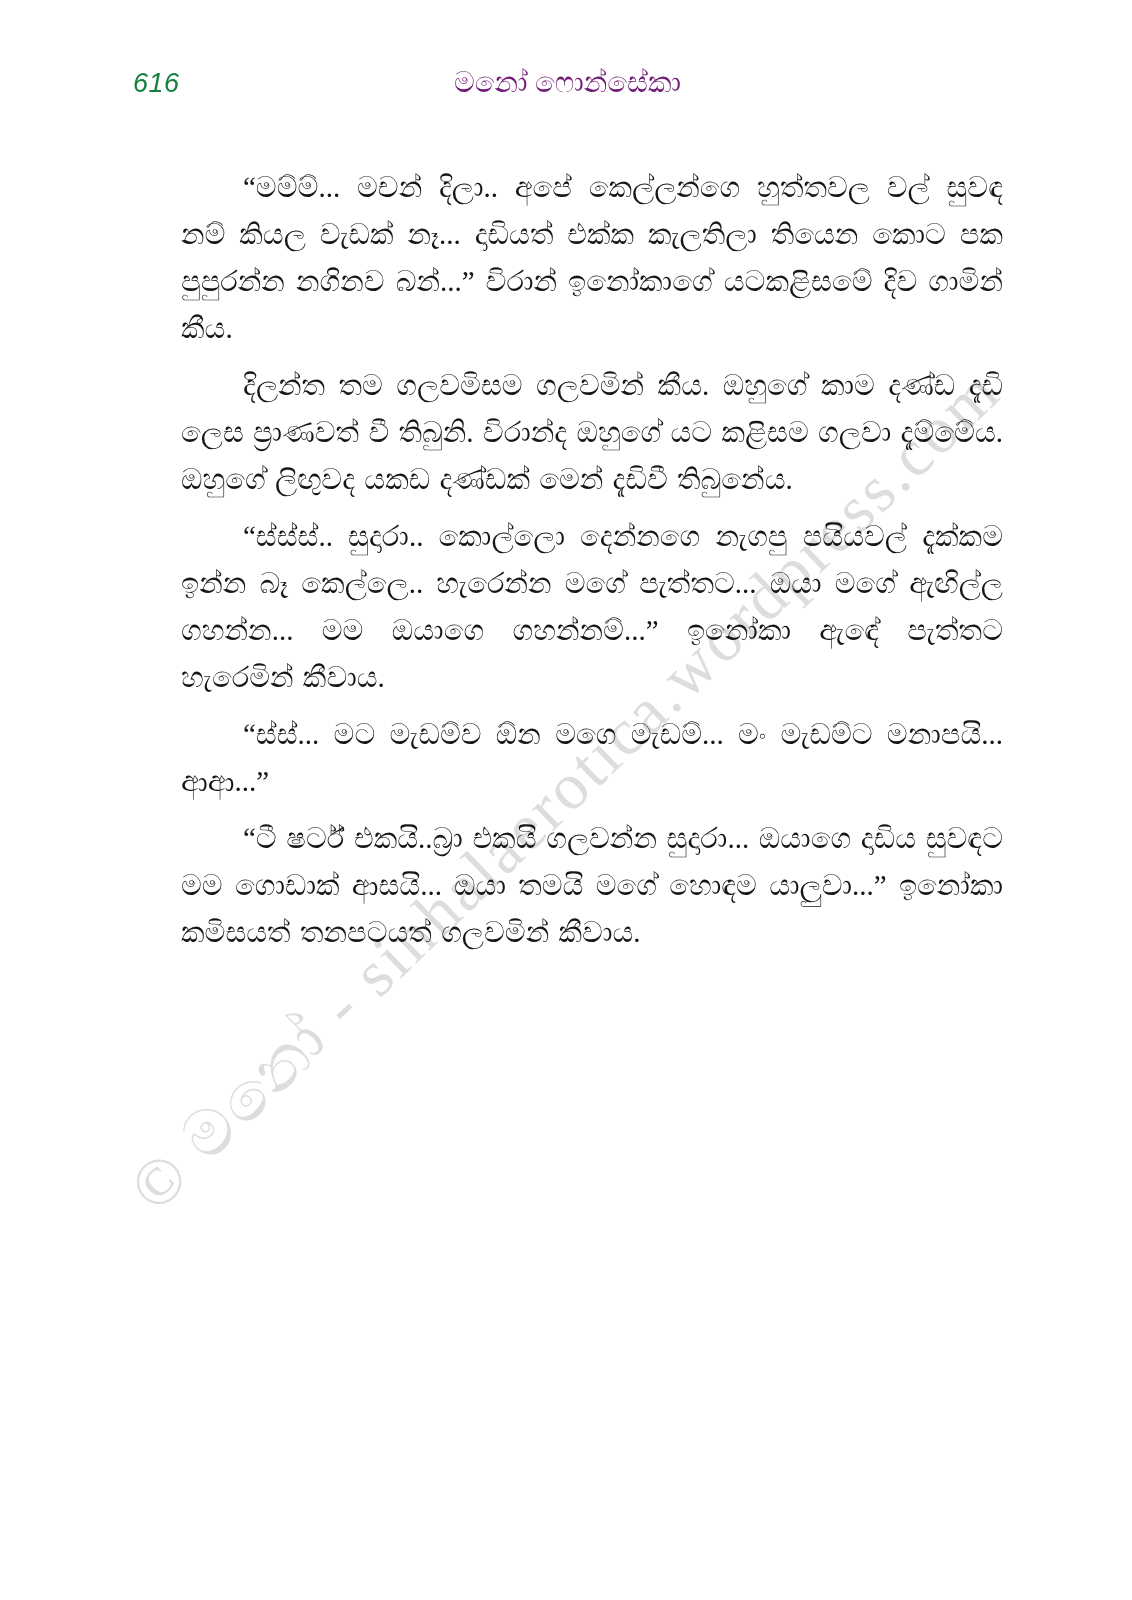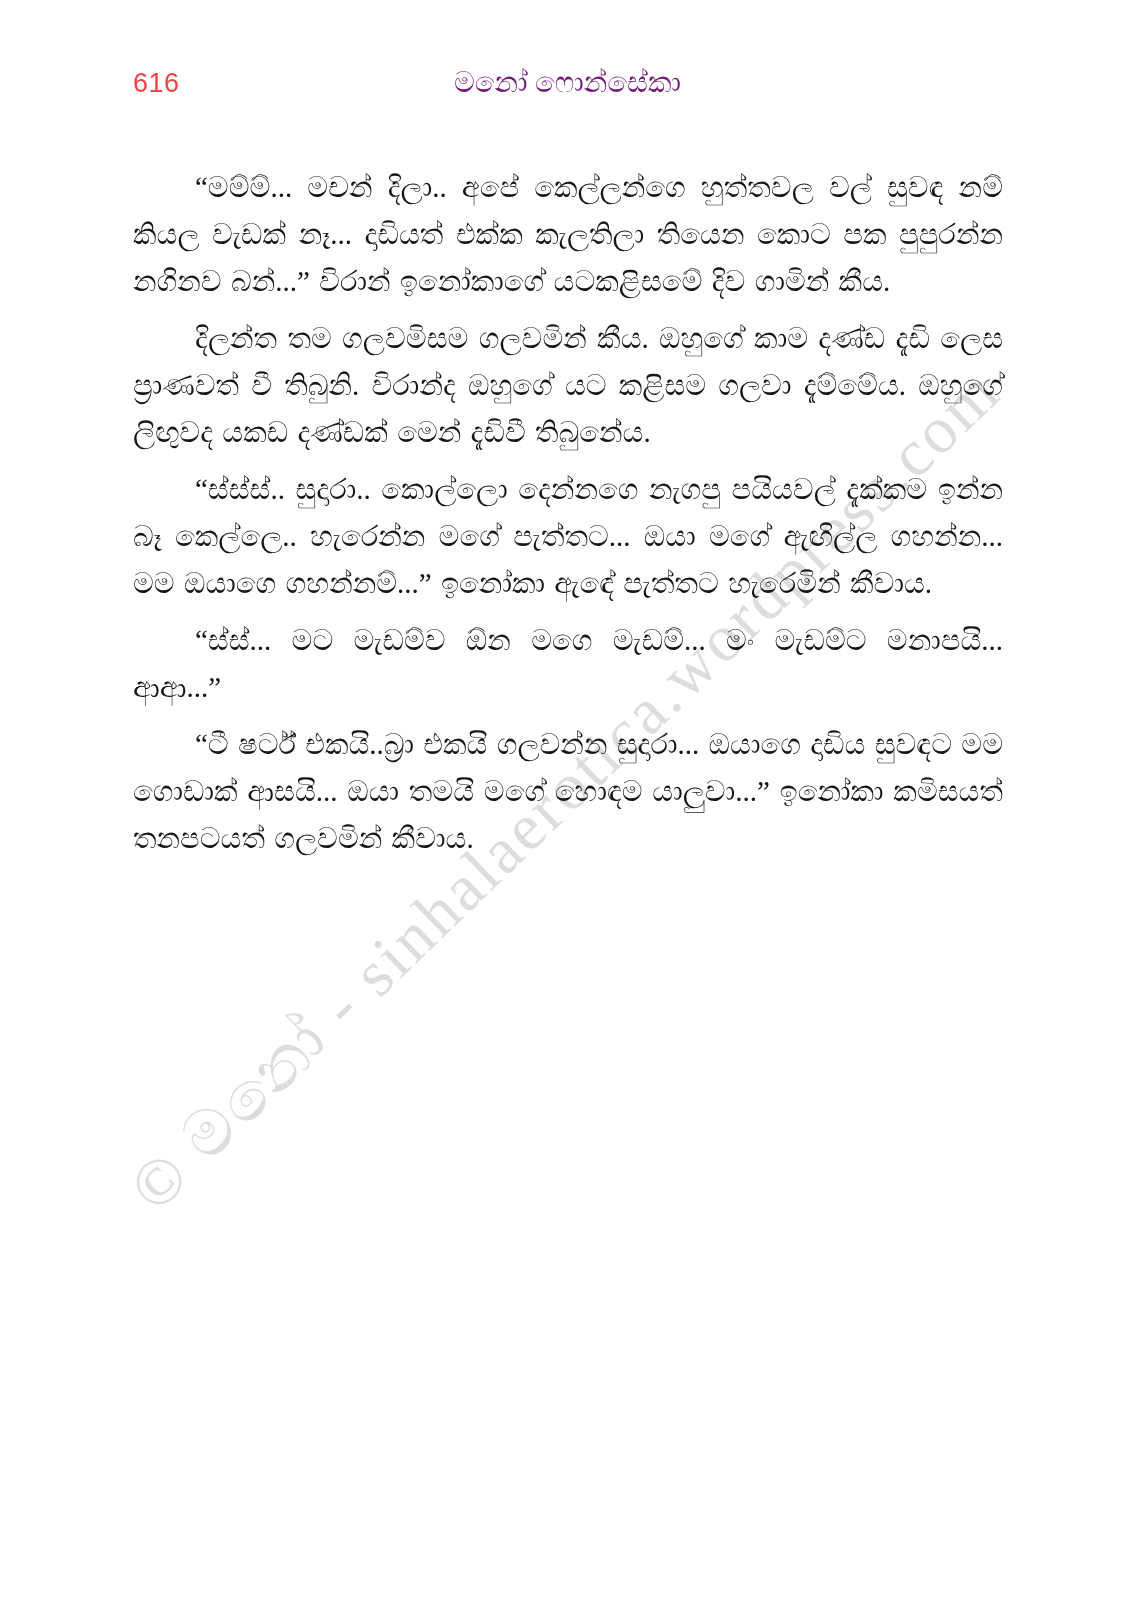--- a/index.html
+++ b/index.html
@@ -22,21 +22,22 @@
     height: 40px;
     z-index: 1;
   }
   .page-number {
     position: absolute;
     left: 0;
     top: 2px;
     font-family: "Liberation Sans", "DejaVu Sans", sans-serif;
     font-size: 27px;
     letter-spacing: 0.5px;
-    color: #ef4444;
+    color: #15803d;
+    font-style: italic;
   }
   .page-title {
     position: absolute;
     left: 0;
     right: 0;
     top: 0;
     text-align: center;
     font-size: 29px;
     color: #701a75;
   }
@@ -48,20 +49,21 @@
     z-index: 1;
   }
   .content p {
     font-size: 29px;
     line-height: 47px;
     text-align: justify;
     text-indent: 62px;
     margin-bottom: 10px;
     color: #161616;
     word-spacing: 2px;
+    margin-left: 48px;
   }
   .watermark {
     position: absolute;
     left: 565px;
     top: 790px;
     transform: translate(-50%, -50%) rotate(-44deg);
     transform-origin: center center;
     font-size: 66px;
     letter-spacing: 3px;
     white-space: nowrap;

